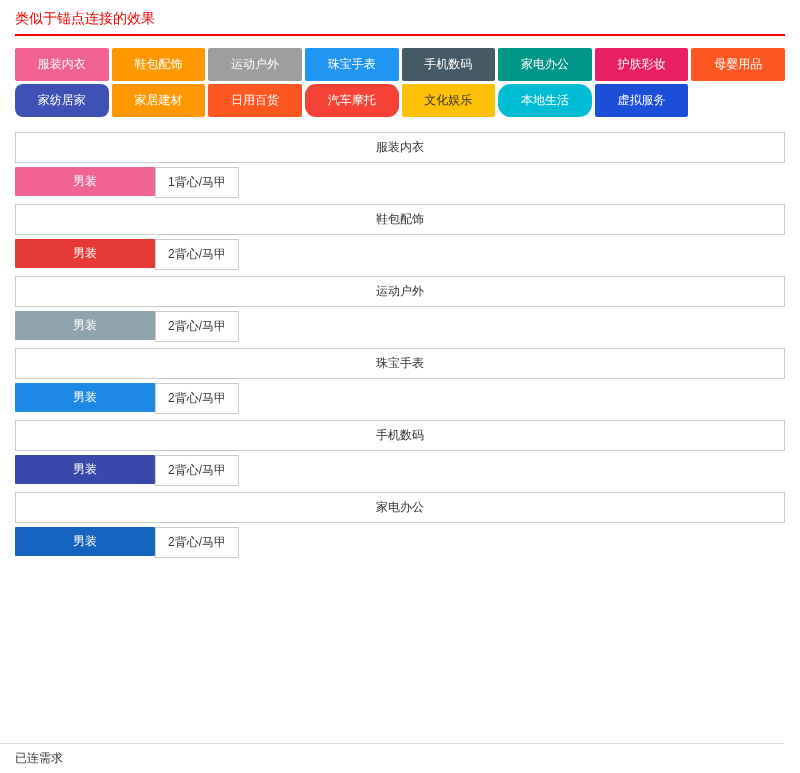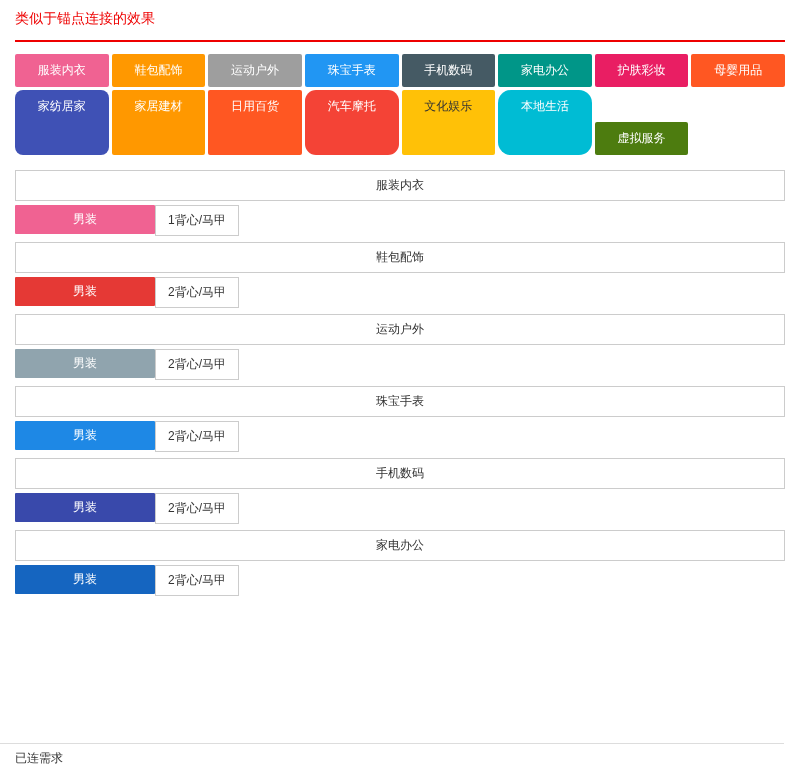--- a/index.html
+++ b/index.html
@@ -4,21 +4,21 @@
   <style>
     * { box-sizing: border-box; margin: 0; padding: 0; }
     body { font-family: "Microsoft YaHei", Arial, sans-serif; font-size: 13px; background: #f5f5f5; color: #333; }
 
     .page-container { background: #fff; padding: 10px 15px; min-height: 773px; }
 
     .page-title {
       font-size: 14px;
       color: #e00;
       border-bottom: 2px solid #e00;
-      padding-bottom: 12px;
+      padding-bottom: 6px;
       margin-bottom: 12px;
       font-weight: normal;
     }
 
     
     .category-grid {
       display: grid;
       grid-template-columns: repeat(8, 1fr);
       gap: 3px;
       margin-bottom: 15px;
@@ -44,21 +44,21 @@
     .cat-rose { background: #ff5722; }
 
     
     .cat-indigo { background: #3f51b5; border-radius: 8px; }
     .cat-amber { background: #ff9800; }
     .cat-green { background: #8bc34a; }
     .cat-orange2 { background: #ff5722; }
     .cat-red2 { background: #f44336; border-radius: 11px; }
     .cat-yellow { background: #ffc107; color: #333; }
     .cat-cyan { background: #00bcd4; border-radius: 13px; }
-    .cat-blue2 { background: #4d7c0f; margin-top: 32px; }
+    .cat-blue2 { background: #1d4ed8; }
 
     
     .anchor-list { margin-top: 5px; }
 
     .anchor-group { margin-bottom: 2px; }
 
     .anchor-box {
       border: 1px solid #ccc;
       padding: 6px 12px;
       font-size: 12px;

